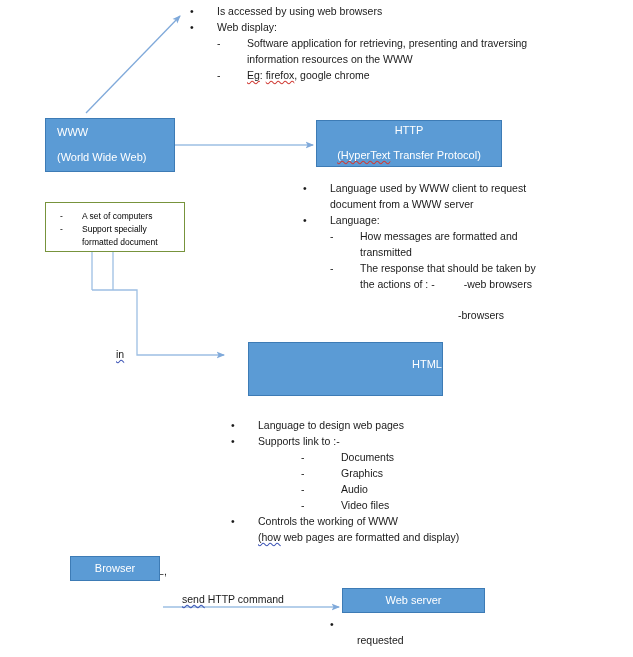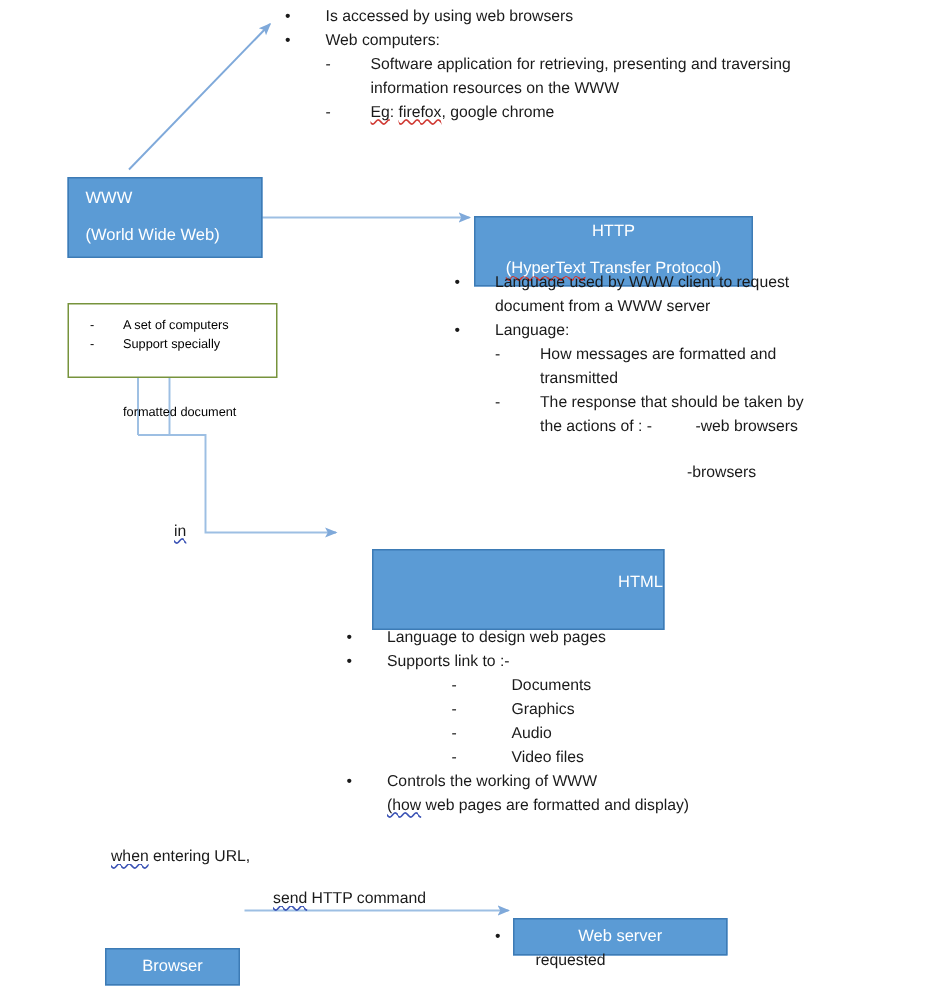--- a/index.html
+++ b/index.html
@@ -37,21 +37,20 @@
     color: #ffffff;
     font-size: 11px;
     line-height: 1.45;
   }
   .shape.centered {
     display: flex;
     flex-direction: column;
     align-items: center;
     justify-content: center;
     text-align: center;
-    margin-top: 24px;
   }
   .shape.lefted {
     display: flex;
     flex-direction: column;
     justify-content: center;
     text-align: left;
     padding-left: 11px;
   }
   .shape .line1 { margin-bottom: 9px; }
   .shape .line-solo { margin: 0; }
@@ -64,21 +63,21 @@
     color: #000000;
     font-size: 8.5px;
     line-height: 1.5;
     padding: 7px 6px 6px 14px;
   }
   .greenbox .row {
     display: flex;
     white-space: nowrap;
   }
   .greenbox .dash { width: 22px; flex: none; }
-  .greenbox .cont { padding-left: 22px; margin-top: 32px; }
+  .greenbox .cont { padding-left: 22px; }
 
   
   .textblock {
     position: absolute;
     font-size: 10.5px;
     line-height: 1.52;
     color: #1a1a1a;
   }
   .bullet-row {
     display: flex;
@@ -135,21 +134,21 @@
     <line x1="163" y1="607" x2="339" y2="607" stroke="#9dbfe3" stroke-width="1.3" marker-end="url(#arrowBlue)"></line>
   </svg>
 
   <div class="textblock" style="left:190px; top:4px; width:430px;">
     <div class="bullet-row b1">
       <span class="mark">•</span>
       <span>Is accessed by using web browsers</span>
     </div>
     <div class="bullet-row b1">
       <span class="mark">•</span>
-      <span>Web computers:</span>
+      <span>Web display:</span>
     </div>
     <div class="bullet-row b2" style="padding-left:27px;">
       <span class="mark">-</span>
       <span>Software application for retrieving, presenting and traversing</span>
     </div>
     <div class="indent-2">information resources on the WWW</div>
     <div class="bullet-row b2" style="padding-left:27px;">
       <span class="mark">-</span>
       <span class="nowrap"><span class="sq-red">Eg</span><span>: </span><span class="sq-red">firefox</span><span>, google chrome</span></span>
     </div>
@@ -240,21 +239,21 @@
     </div>
     <div class="bullet-row b1">
       <span class="mark">•</span>
       <span>Controls the working of WWW</span>
     </div>
     <div class="indent-1 nowrap"><span class="sq-blue">(how</span><span> web pages are formatted and display)</span></div>
   </div>
 
   <div class="plain" style="left:74px; top:564px;"><span class="sq-blue">when</span><span> entering URL,</span></div>
 
-  <div class="shape centered" style="left:70px; top:608px; width:90px; height:25px; font-size:11px;">
+  <div class="shape centered" style="left:70px; top:556px; width:90px; height:25px; font-size:11px;">
     <div class="line-solo">Browser</div>
   </div>
 
   <div class="plain" style="left:182px; top:592px;"><span class="sq-blue">send</span><span> HTTP command</span></div>
 
   <div class="shape centered" style="left:342px; top:588px; width:143px; height:25px; font-size:11px;">
     <div class="line-solo">Web server</div>
   </div>
 
   <div class="textblock" style="left:330px; top:617px; width:290px;">

